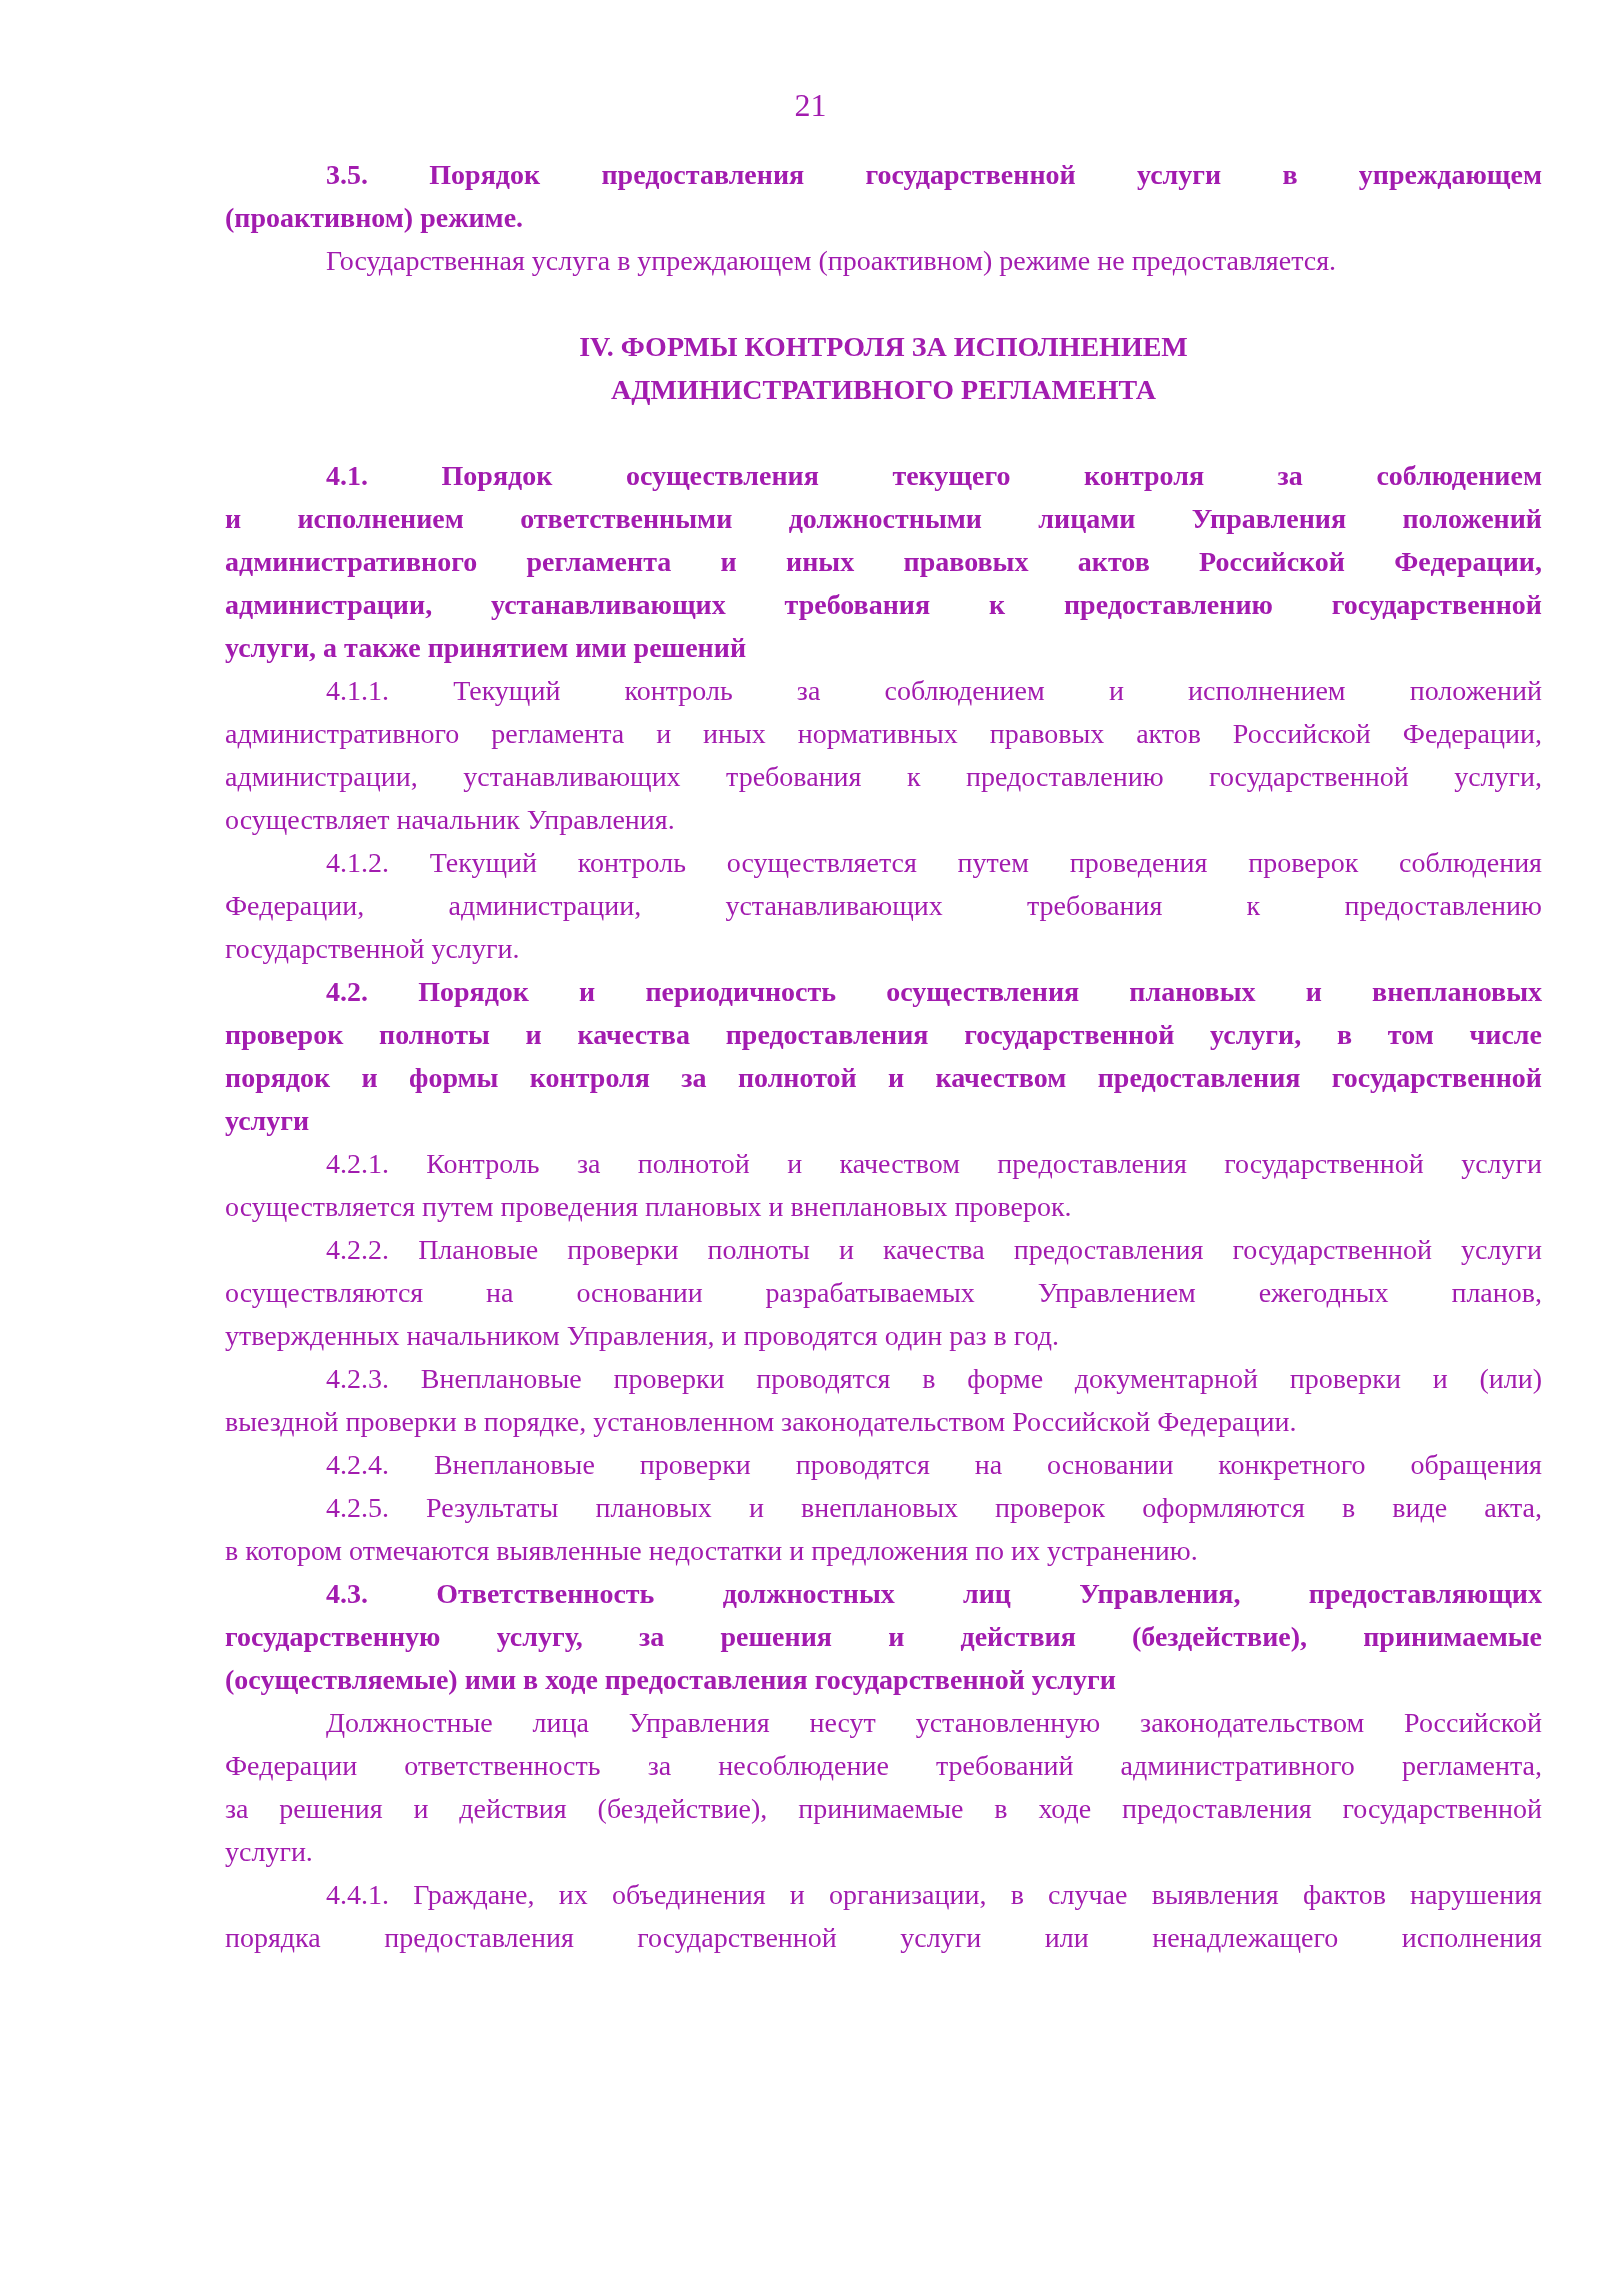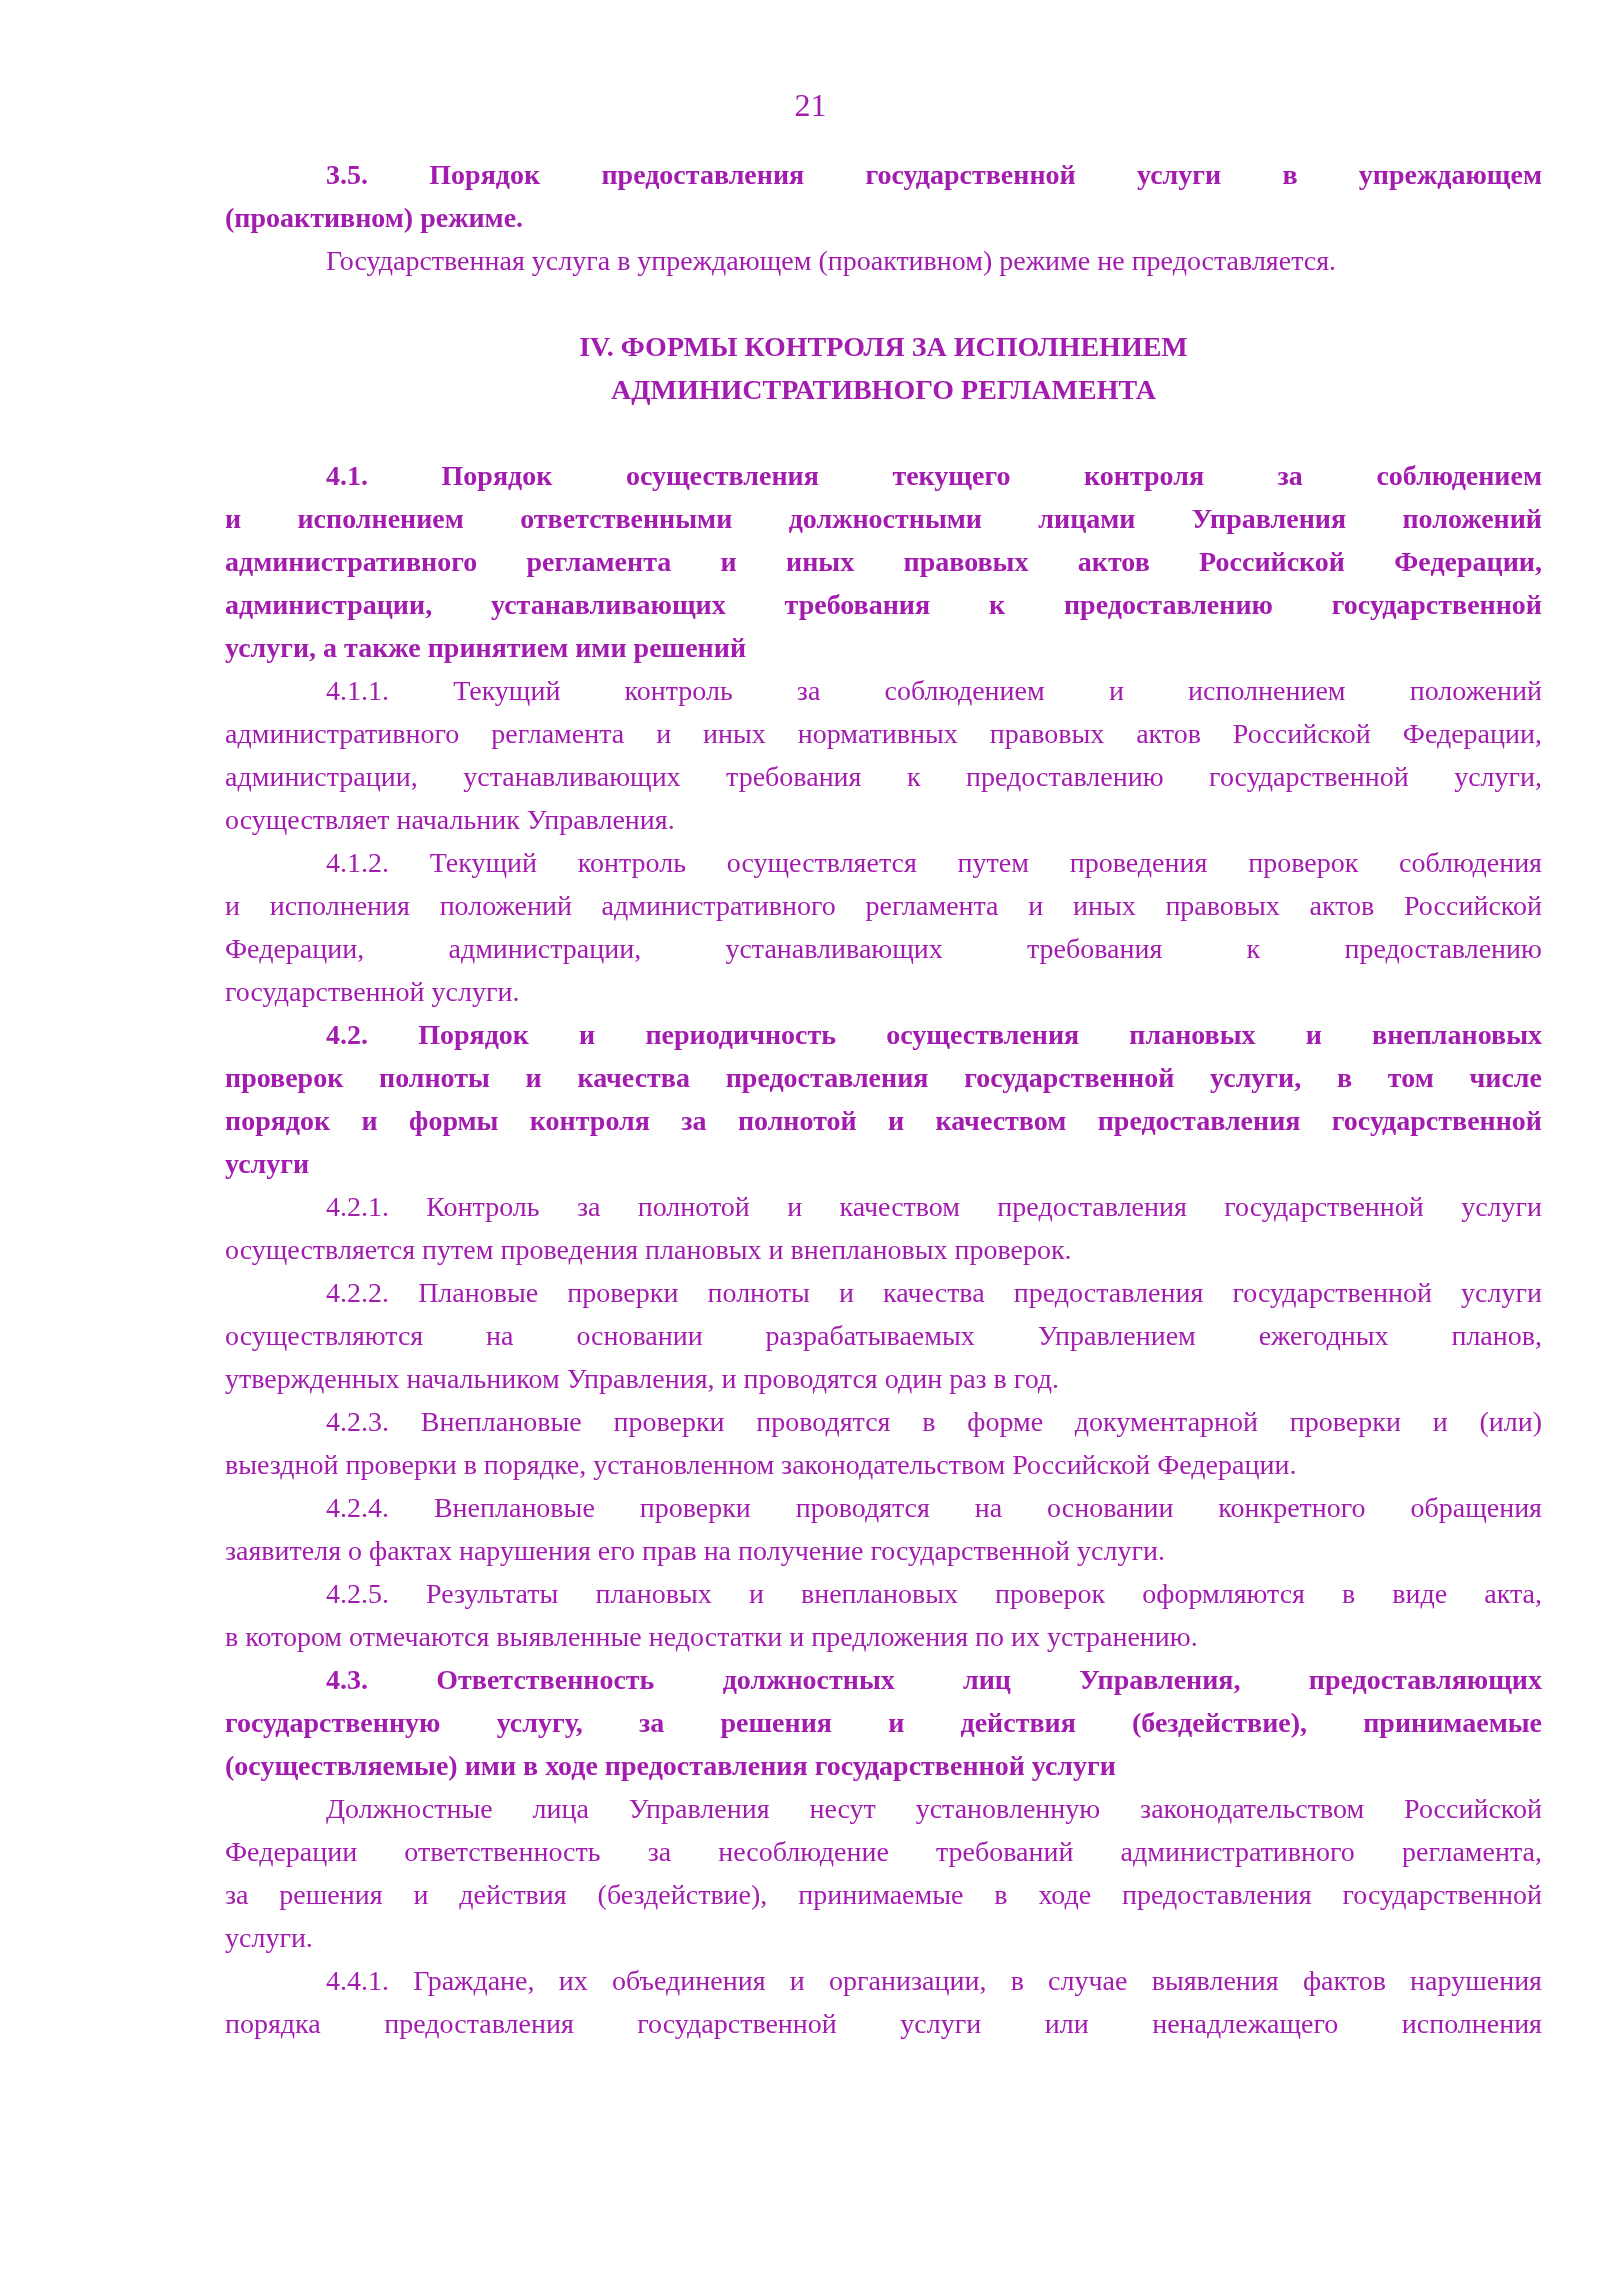--- a/index.html
+++ b/index.html
@@ -77,21 +77,20 @@
         <div class="line end">услуги, а также принятием ими решений</div>
       </div>
       <div class="block">
         <div class="line indent">4.1.1. Текущий контроль за соблюдением и исполнением положений</div>
         <div class="line">административного регламента и иных нормативных правовых актов Российской Федерации,</div>
         <div class="line">администрации, устанавливающих требования к предоставлению государственной услуги,</div>
         <div class="line end">осуществляет начальник Управления.</div>
       </div>
       <div class="block">
         <div class="line indent">4.1.2. Текущий контроль осуществляется путем проведения проверок соблюдения</div>
-        <div class="line">и исполнения положений административного регламента и иных правовых актов Российской</div>
         <div class="line">Федерации, администрации, устанавливающих требования к предоставлению</div>
         <div class="line end">государственной услуги.</div>
       </div>
       <div class="block bold">
         <div class="line indent">4.2. Порядок и периодичность осуществления плановых и внеплановых</div>
         <div class="line">проверок полноты и качества предоставления государственной услуги, в том числе</div>
         <div class="line">порядок и формы контроля за полнотой и качеством предоставления государственной</div>
         <div class="line end">услуги</div>
       </div>
       <div class="block">
@@ -102,21 +101,20 @@
         <div class="line indent">4.2.2. Плановые проверки полноты и качества предоставления государственной услуги</div>
         <div class="line">осуществляются на основании разрабатываемых Управлением ежегодных планов,</div>
         <div class="line end">утвержденных начальником Управления, и проводятся один раз в год.</div>
       </div>
       <div class="block">
         <div class="line indent">4.2.3. Внеплановые проверки проводятся в форме документарной проверки и (или)</div>
         <div class="line end">выездной проверки в порядке, установленном законодательством Российской Федерации.</div>
       </div>
       <div class="block">
         <div class="line indent">4.2.4. Внеплановые проверки проводятся на основании конкретного обращения</div>
-        <div class="line end">заявителя о фактах нарушения его прав на получение государственной услуги.</div>
       </div>
       <div class="block">
         <div class="line indent">4.2.5. Результаты плановых и внеплановых проверок оформляются в виде акта,</div>
         <div class="line end">в котором отмечаются выявленные недостатки и предложения по их устранению.</div>
       </div>
       <div class="block bold">
         <div class="line indent">4.3. Ответственность должностных лиц Управления, предоставляющих</div>
         <div class="line">государственную услугу, за решения и действия (бездействие), принимаемые</div>
         <div class="line end">(осуществляемые) ими в ходе предоставления государственной услуги</div>
       </div>

